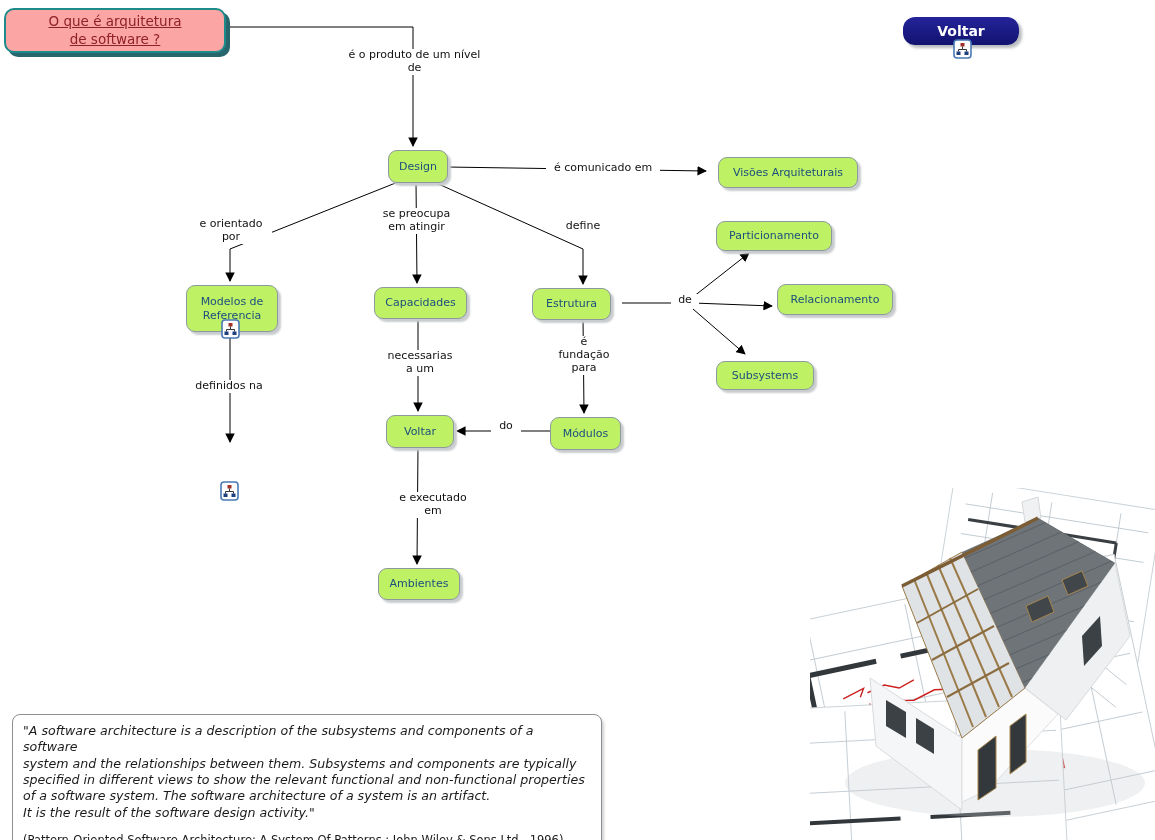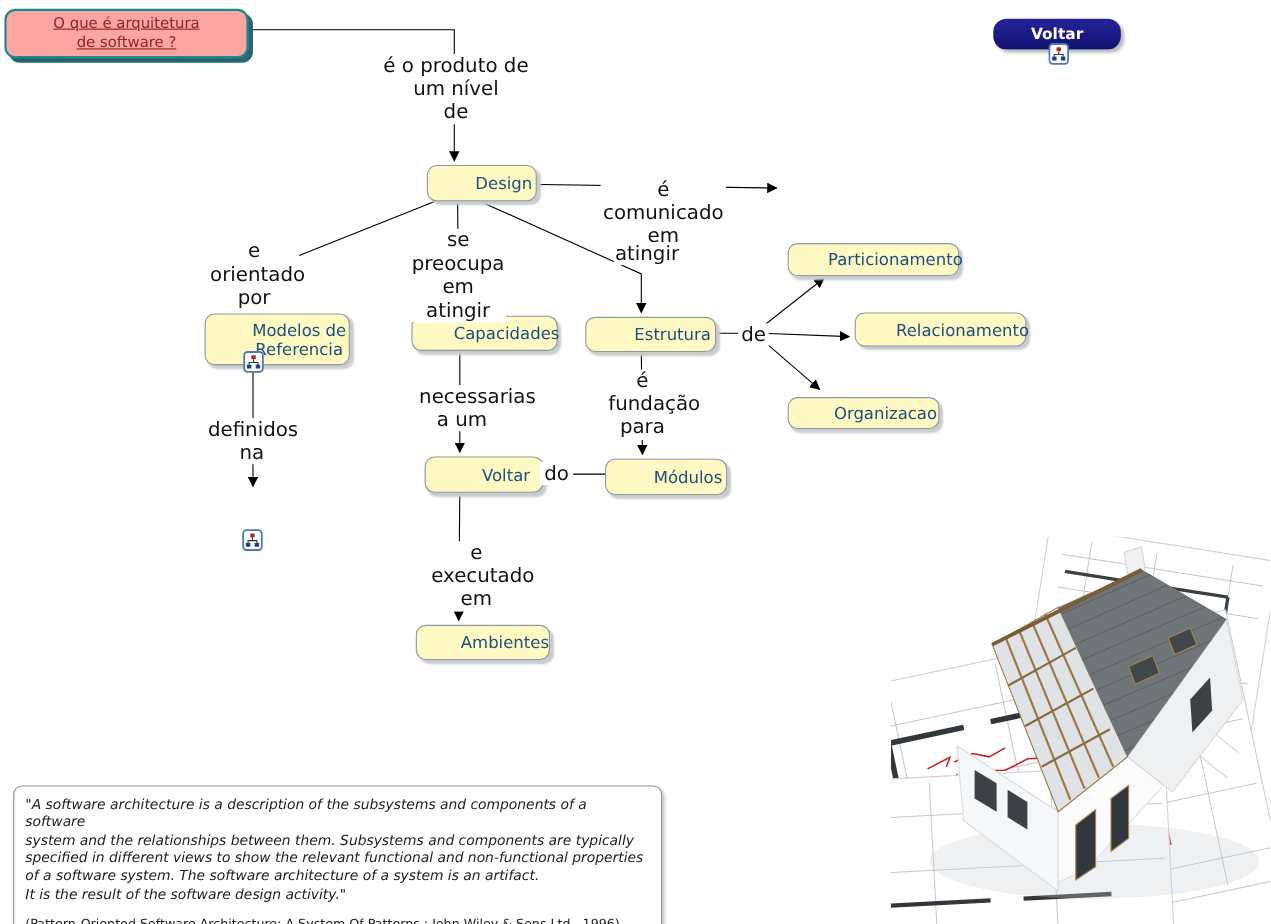--- a/index.html
+++ b/index.html
@@ -1,23 +1,23 @@
 <!DOCTYPE html>
 <html><head>
 <meta charset="utf-8">
 <style>
   html,body{margin:0;padding:0;background:#fff;}
   #canvas{position:relative;width:1155px;height:840px;background:#ffffff;overflow:hidden;
           font-family:"DejaVu Sans","Liberation Sans",sans-serif;}
   svg.connectors{position:absolute;left:0;top:0;z-index:1;pointer-events:none;}
   .node{position:absolute;z-index:2;display:flex;align-items:center;justify-content:center;
-        background:#fef9c3;border:1px solid #8e989f;border-radius:9px;color:#1c4e7e;
-        font-size:15px;text-align:center;white-space:pre-line;line-height:1.2;
-        box-shadow:3px 3px 2px #c9ccce;padding-left:40px;}
-  .link-label{position:absolute;z-index:2;background:#ffffff;color:#111;font-size:18px;
+        background:#bef264;border:1px solid #8e989f;border-radius:9px;color:#1c4e7e;
+        font-size:11px;text-align:center;white-space:pre-line;line-height:1.2;
+        box-shadow:3px 3px 2px #c9ccce;}
+  .link-label{position:absolute;z-index:2;background:#ffffff;color:#111;font-size:11px;
         text-align:center;white-space:pre-line;line-height:1.18;padding:0 1px;}
   #question-box{position:absolute;left:4px;top:8px;width:218px;height:41px;z-index:2;
         display:flex;align-items:center;justify-content:center;background:#fca5a5;
         border:2px solid #1f8a8a;border-radius:10px;color:#8e2129;font-size:13.5px;
         text-align:center;white-space:pre-line;line-height:1.3;box-shadow:4px 4px 0 #27666d;text-decoration:underline;}
   #voltar-button{position:absolute;left:903px;top:17px;width:116px;height:28px;z-index:2;
         display:flex;align-items:center;justify-content:center;
         background:linear-gradient(#24249a,#121270);border-radius:12px;color:#ffffff;
         font-size:14px;font-weight:bold;box-shadow:3px 3px 3px #b9bcbe;cursor:pointer;}
   .cmap-icon{position:absolute;width:19px;height:20px;z-index:3;cursor:pointer;}
@@ -185,27 +185,28 @@
     <svg width="19" height="20" viewBox="0 0 19 20">
       <rect x="1" y="1" width="17" height="18" rx="3" fill="#fdfdff" stroke="#4a7ab5" stroke-width="1.6"></rect>
       <rect x="7.5" y="4" width="4" height="3.5" fill="#a03028"></rect>
       <path d="M9.5,7.5 v3 M9.5,10.5 h-4 v2 M9.5,10.5 h4 v2" stroke="#333" stroke-width="1" fill="none"></path>
       <rect x="3.5" y="12.5" width="4" height="3.5" fill="#1c3f7f"></rect>
       <rect x="11.5" y="12.5" width="4" height="3.5" fill="#1c3f7f"></rect>
     </svg>
   </div>
 
   <div class="node" style="left:388px;top:150px;width:58px;height:31px">Design</div>
+  <div class="node" style="left:718px;top:157px;width:138px;height:29px">Visões Arquiteturais</div>
   <div class="node" style="left:716px;top:221px;width:114px;height:28px">Particionamento</div>
   <div class="node" style="left:186px;top:285px;width:90px;height:45px">Modelos de
 Referencia</div>
   <div class="node" style="left:374px;top:287px;width:91px;height:30px">Capacidades</div>
   <div class="node" style="left:532px;top:288px;width:77px;height:30px">Estrutura</div>
   <div class="node" style="left:777px;top:284px;width:114px;height:29px">Relacionamento</div>
-  <div class="node" style="left:716px;top:361px;width:96px;height:27px">Organizacao</div>
+  <div class="node" style="left:716px;top:361px;width:96px;height:27px">Subsystems</div>
   <div class="node" style="left:386px;top:415px;width:66px;height:31px">Voltar</div>
   <div class="node" style="left:550px;top:417px;width:69px;height:31px">Módulos</div>
   <div class="node" style="left:378px;top:568px;width:80px;height:30px">Ambientes</div>
 
   <div class="cmap-icon" style="left:221px;top:319px">
     <svg width="19" height="20" viewBox="0 0 19 20">
       <rect x="1" y="1" width="17" height="18" rx="3" fill="#fdfdff" stroke="#4a7ab5" stroke-width="1.6"></rect>
       <rect x="7.5" y="4" width="4" height="3.5" fill="#a03028"></rect>
       <path d="M9.5,7.5 v3 M9.5,10.5 h-4 v2 M9.5,10.5 h4 v2" stroke="#333" stroke-width="1" fill="none"></path>
       <rect x="3.5" y="12.5" width="4" height="3.5" fill="#1c3f7f"></rect>
@@ -222,21 +223,21 @@
     </svg>
   </div>
 
   <div class="link-label" style="left:336px;top:49px;width:155px">é o produto de um nível
 de</div>
   <div class="link-label" style="left:546px;top:162px;width:112px">é comunicado em</div>
   <div class="link-label" style="left:190px;top:218px;width:80px">e orientado
 por</div>
   <div class="link-label" style="left:373px;top:208px;width:85px">se preocupa
 em atingir</div>
-  <div class="link-label" style="left:558px;top:220px;width:48px">atingir</div>
+  <div class="link-label" style="left:558px;top:220px;width:48px">define</div>
   <div class="link-label" style="left:671px;top:294px;width:26px">de</div>
   <div class="link-label" style="left:380px;top:350px;width:78px">necessarias
 a um</div>
   <div class="link-label" style="left:552px;top:336px;width:62px">é
 fundação
 para</div>
   <div class="link-label" style="left:188px;top:380px;width:80px">definidos na</div>
   <div class="link-label" style="left:491px;top:420px;width:28px">do</div>
   <div class="link-label" style="left:391px;top:492px;width:82px">e executado
 em</div>

